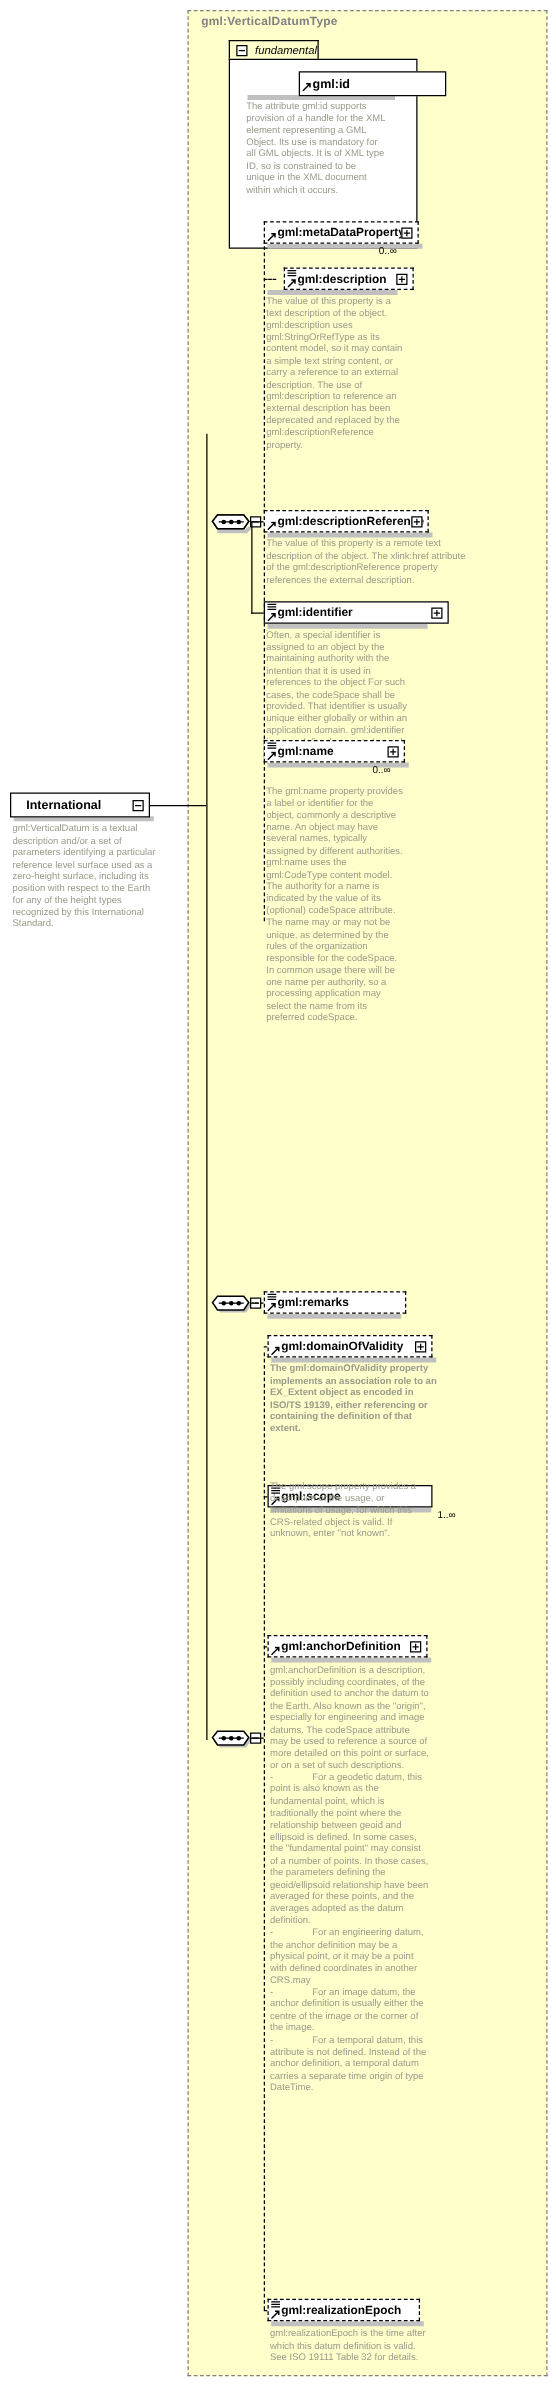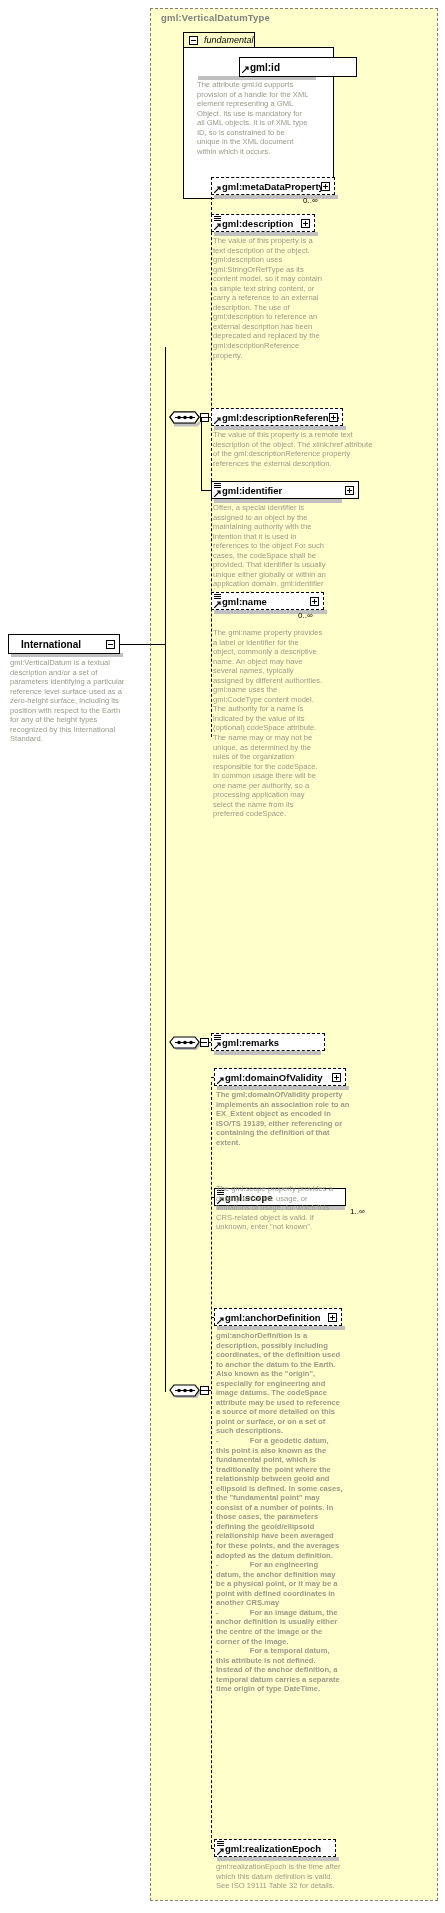--- a/index.html
+++ b/index.html
@@ -149,21 +149,21 @@
         <path d="M0 7 L6 1 M3 1 L6 1 L6 4" stroke="#000" stroke-width="1.2" fill="none"></path>
       </svg>
   </span>
   <span class="name">gml:metaDataProperty</span>
   <span class="plusbox" style="right:4px;top:4px;"></span>
 </div>
 <div class="occ" style="left:303px;top:196px;">0..∞</div>
 
 <div class="hline dash" style="left:211px;top:223px;width:10px;"></div>
 <div class="shadowbar" style="left:214px;top:232px;width:104px;"></div>
-<div class="elbox dashed" style="left:211px;top:214px;width:104px;">
+<div class="elbox dashed" style="left:227px;top:214px;width:104px;">
   <span class="seqlines">
       <i></i>
       <i></i>
       <i></i>
     </span>
   <span class="arrowglyph">
     <svg width="7" height="7" viewBox="0 0 7 7">
         <path d="M0 7 L6 1 M3 1 L6 1 L6 4" stroke="#000" stroke-width="1.2" fill="none"></path>
       </svg>
   </span>
@@ -307,21 +307,21 @@
 <div class="shadowbar" style="left:217px;top:1326px;width:128px;"></div>
 <div class="elbox dashed" style="left:214px;top:1308px;width:128px;">
   <span class="arrowglyph">
     <svg width="7" height="7" viewBox="0 0 7 7">
         <path d="M0 7 L6 1 M3 1 L6 1 L6 4" stroke="#000" stroke-width="1.2" fill="none"></path>
       </svg>
   </span>
   <span class="name">gml:anchorDefinition</span>
   <span class="plusbox" style="right:4px;top:4px;"></span>
 </div>
-<div class="anno" style="left:216px;top:1331px;width:128px;font-weight:bold;">gml:anchorDefinition is a description, possibly including coordinates, of the definition used to anchor the datum to the Earth. Also known as the "origin", especially for engineering and image datums. The codeSpace attribute may be used to reference a source of more detailed on this point or surface, or on a set of such descriptions.
+<div class="anno" style="left:216px;top:1331px;width:128px;">gml:anchorDefinition is a description, possibly including coordinates, of the definition used to anchor the datum to the Earth. Also known as the "origin", especially for engineering and image datums. The codeSpace attribute may be used to reference a source of more detailed on this point or surface, or on a set of such descriptions.
 -		For a geodetic datum, this point is also known as the fundamental point, which is traditionally the point where the relationship between geoid and ellipsoid is defined. In some cases, the "fundamental point" may consist of a number of points. In those cases, the parameters defining the geoid/ellipsoid relationship have been averaged for these points, and the averages adopted as the datum definition.
 -		For an engineering datum, the anchor definition may be a physical point, or it may be a point with defined coordinates in another CRS.may
 -		For an image datum, the anchor definition is usually either the centre of the image or the corner of the image.
 -		For a temporal datum, this attribute is not defined. Instead of the anchor definition, a temporal datum carries a separate time origin of type DateTime.</div>
 
 <div class="hline dash" style="left:211px;top:1848px;width:13px;"></div>
 <div class="shadowbar" style="left:217px;top:1857px;width:122px;"></div>
 <div class="elbox dashed" style="left:214px;top:1839px;width:122px;">
   <span class="seqlines">
       <i></i>

